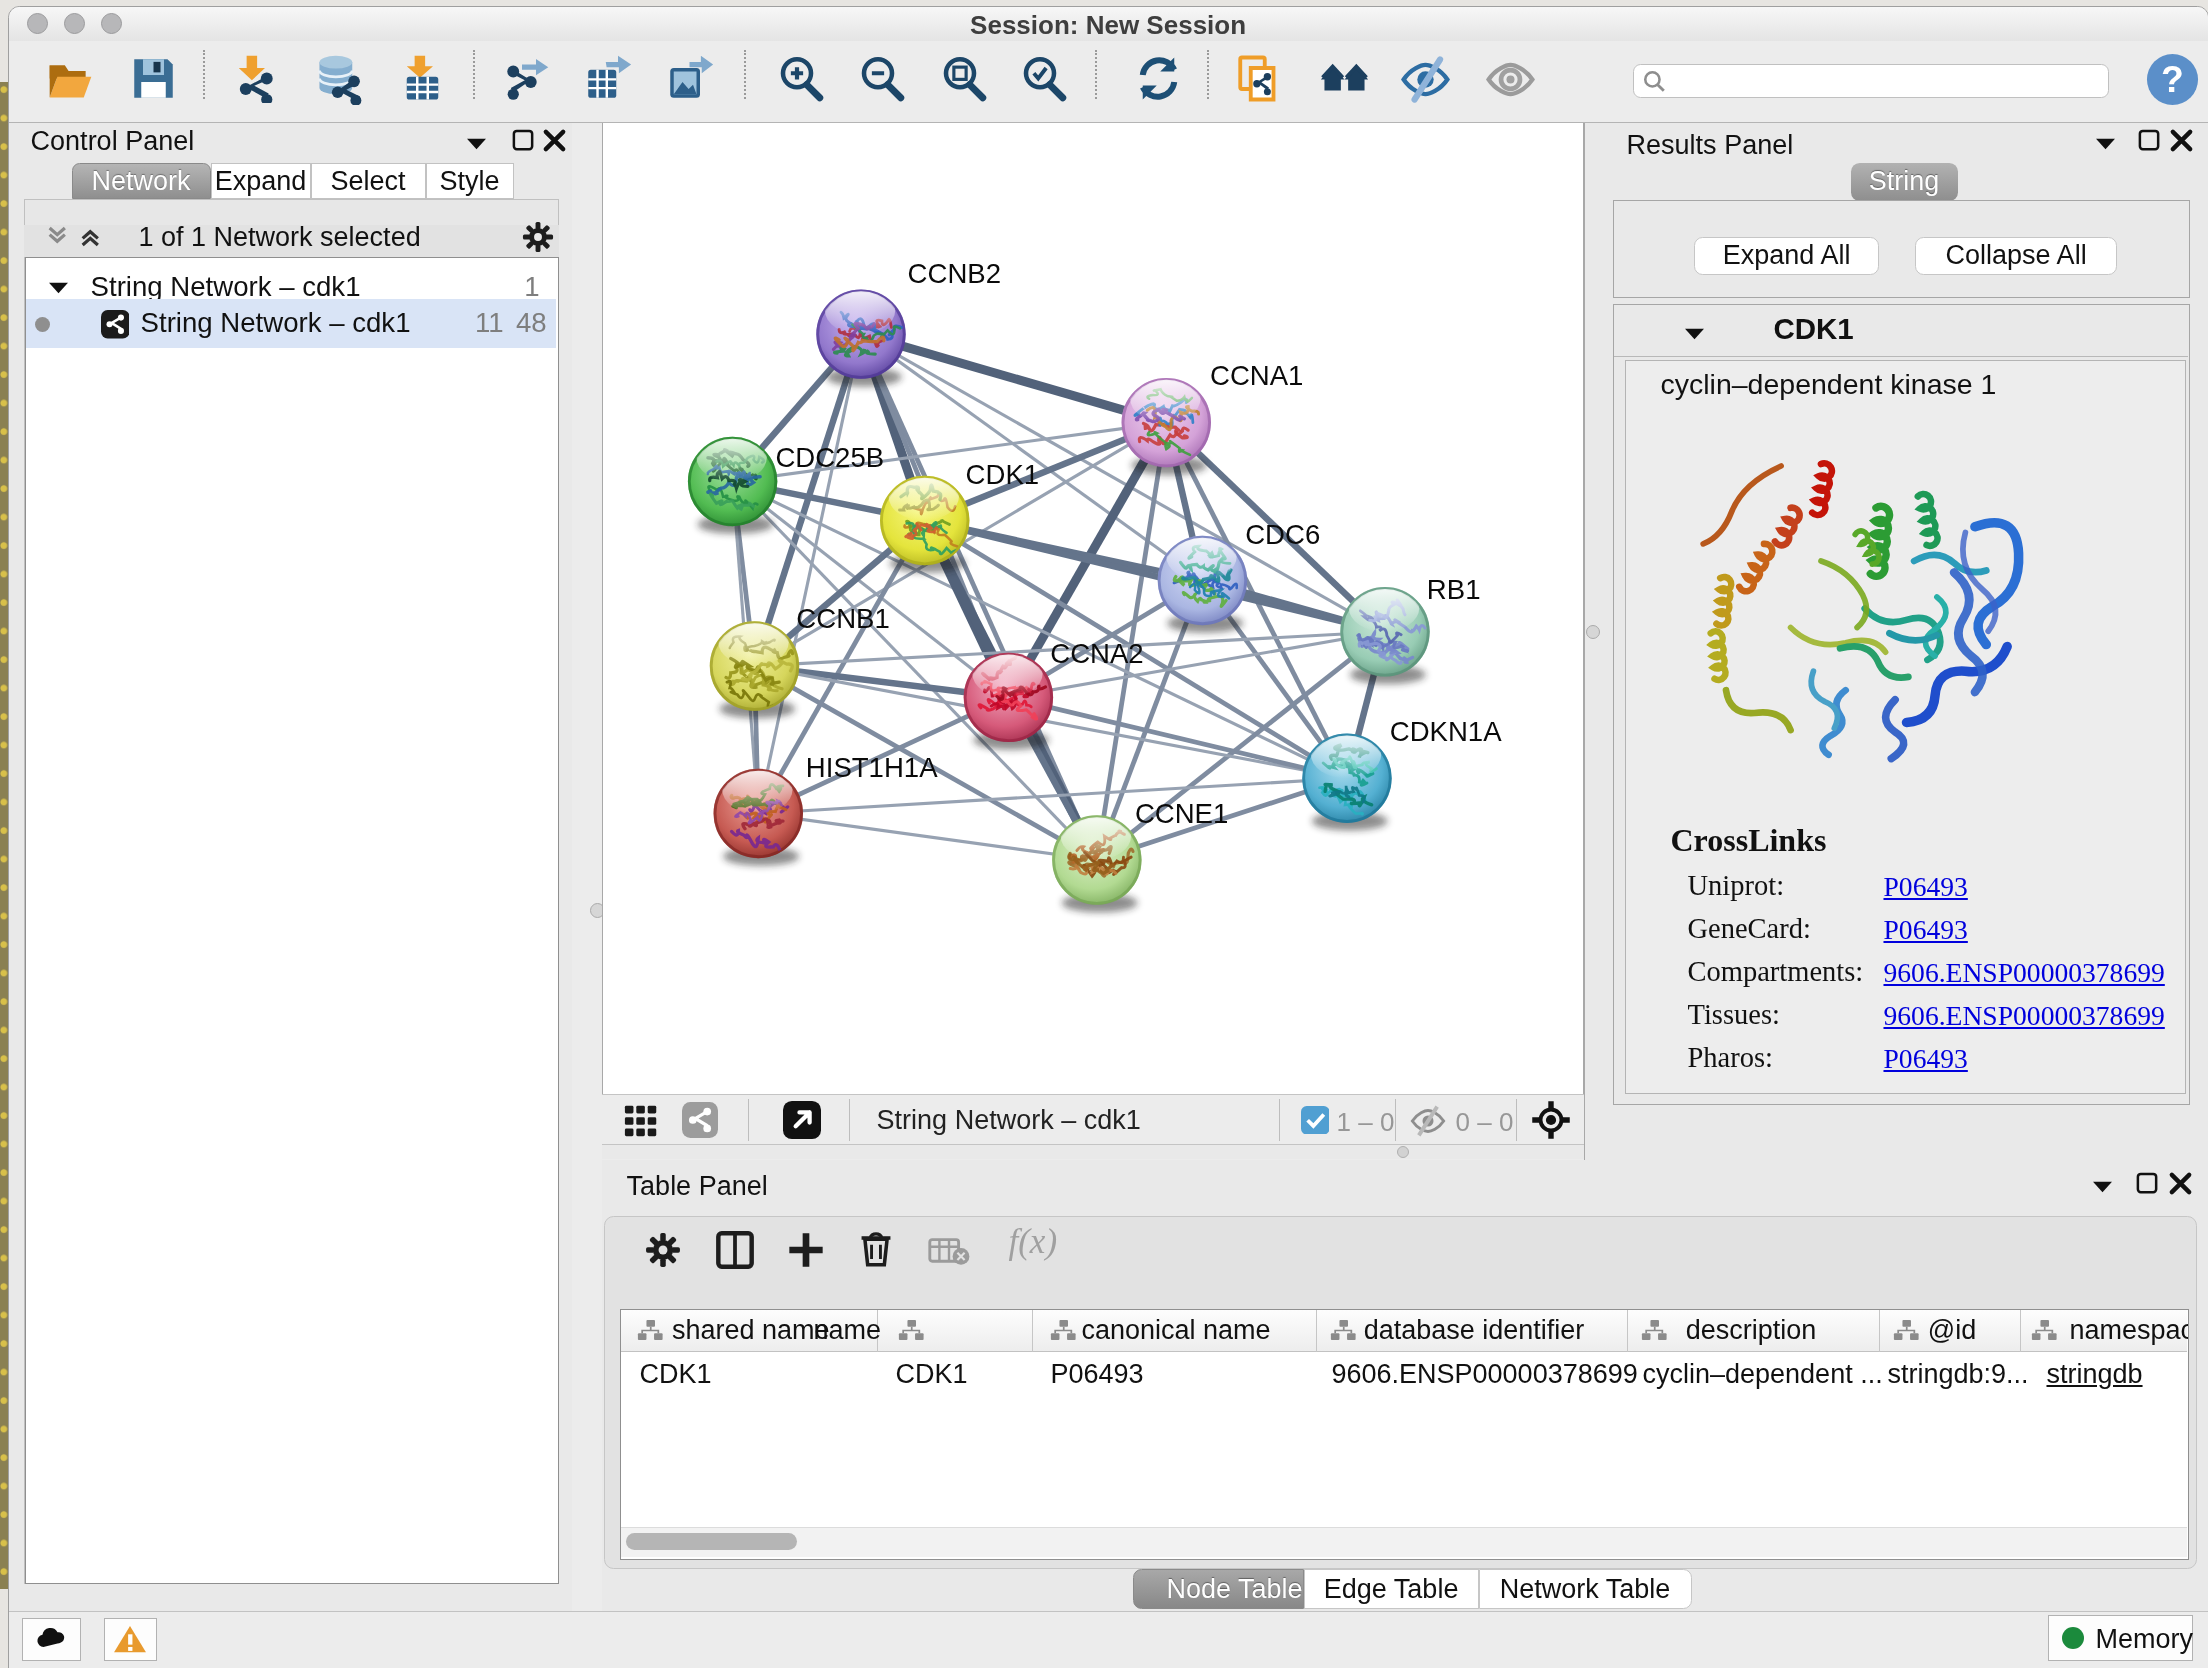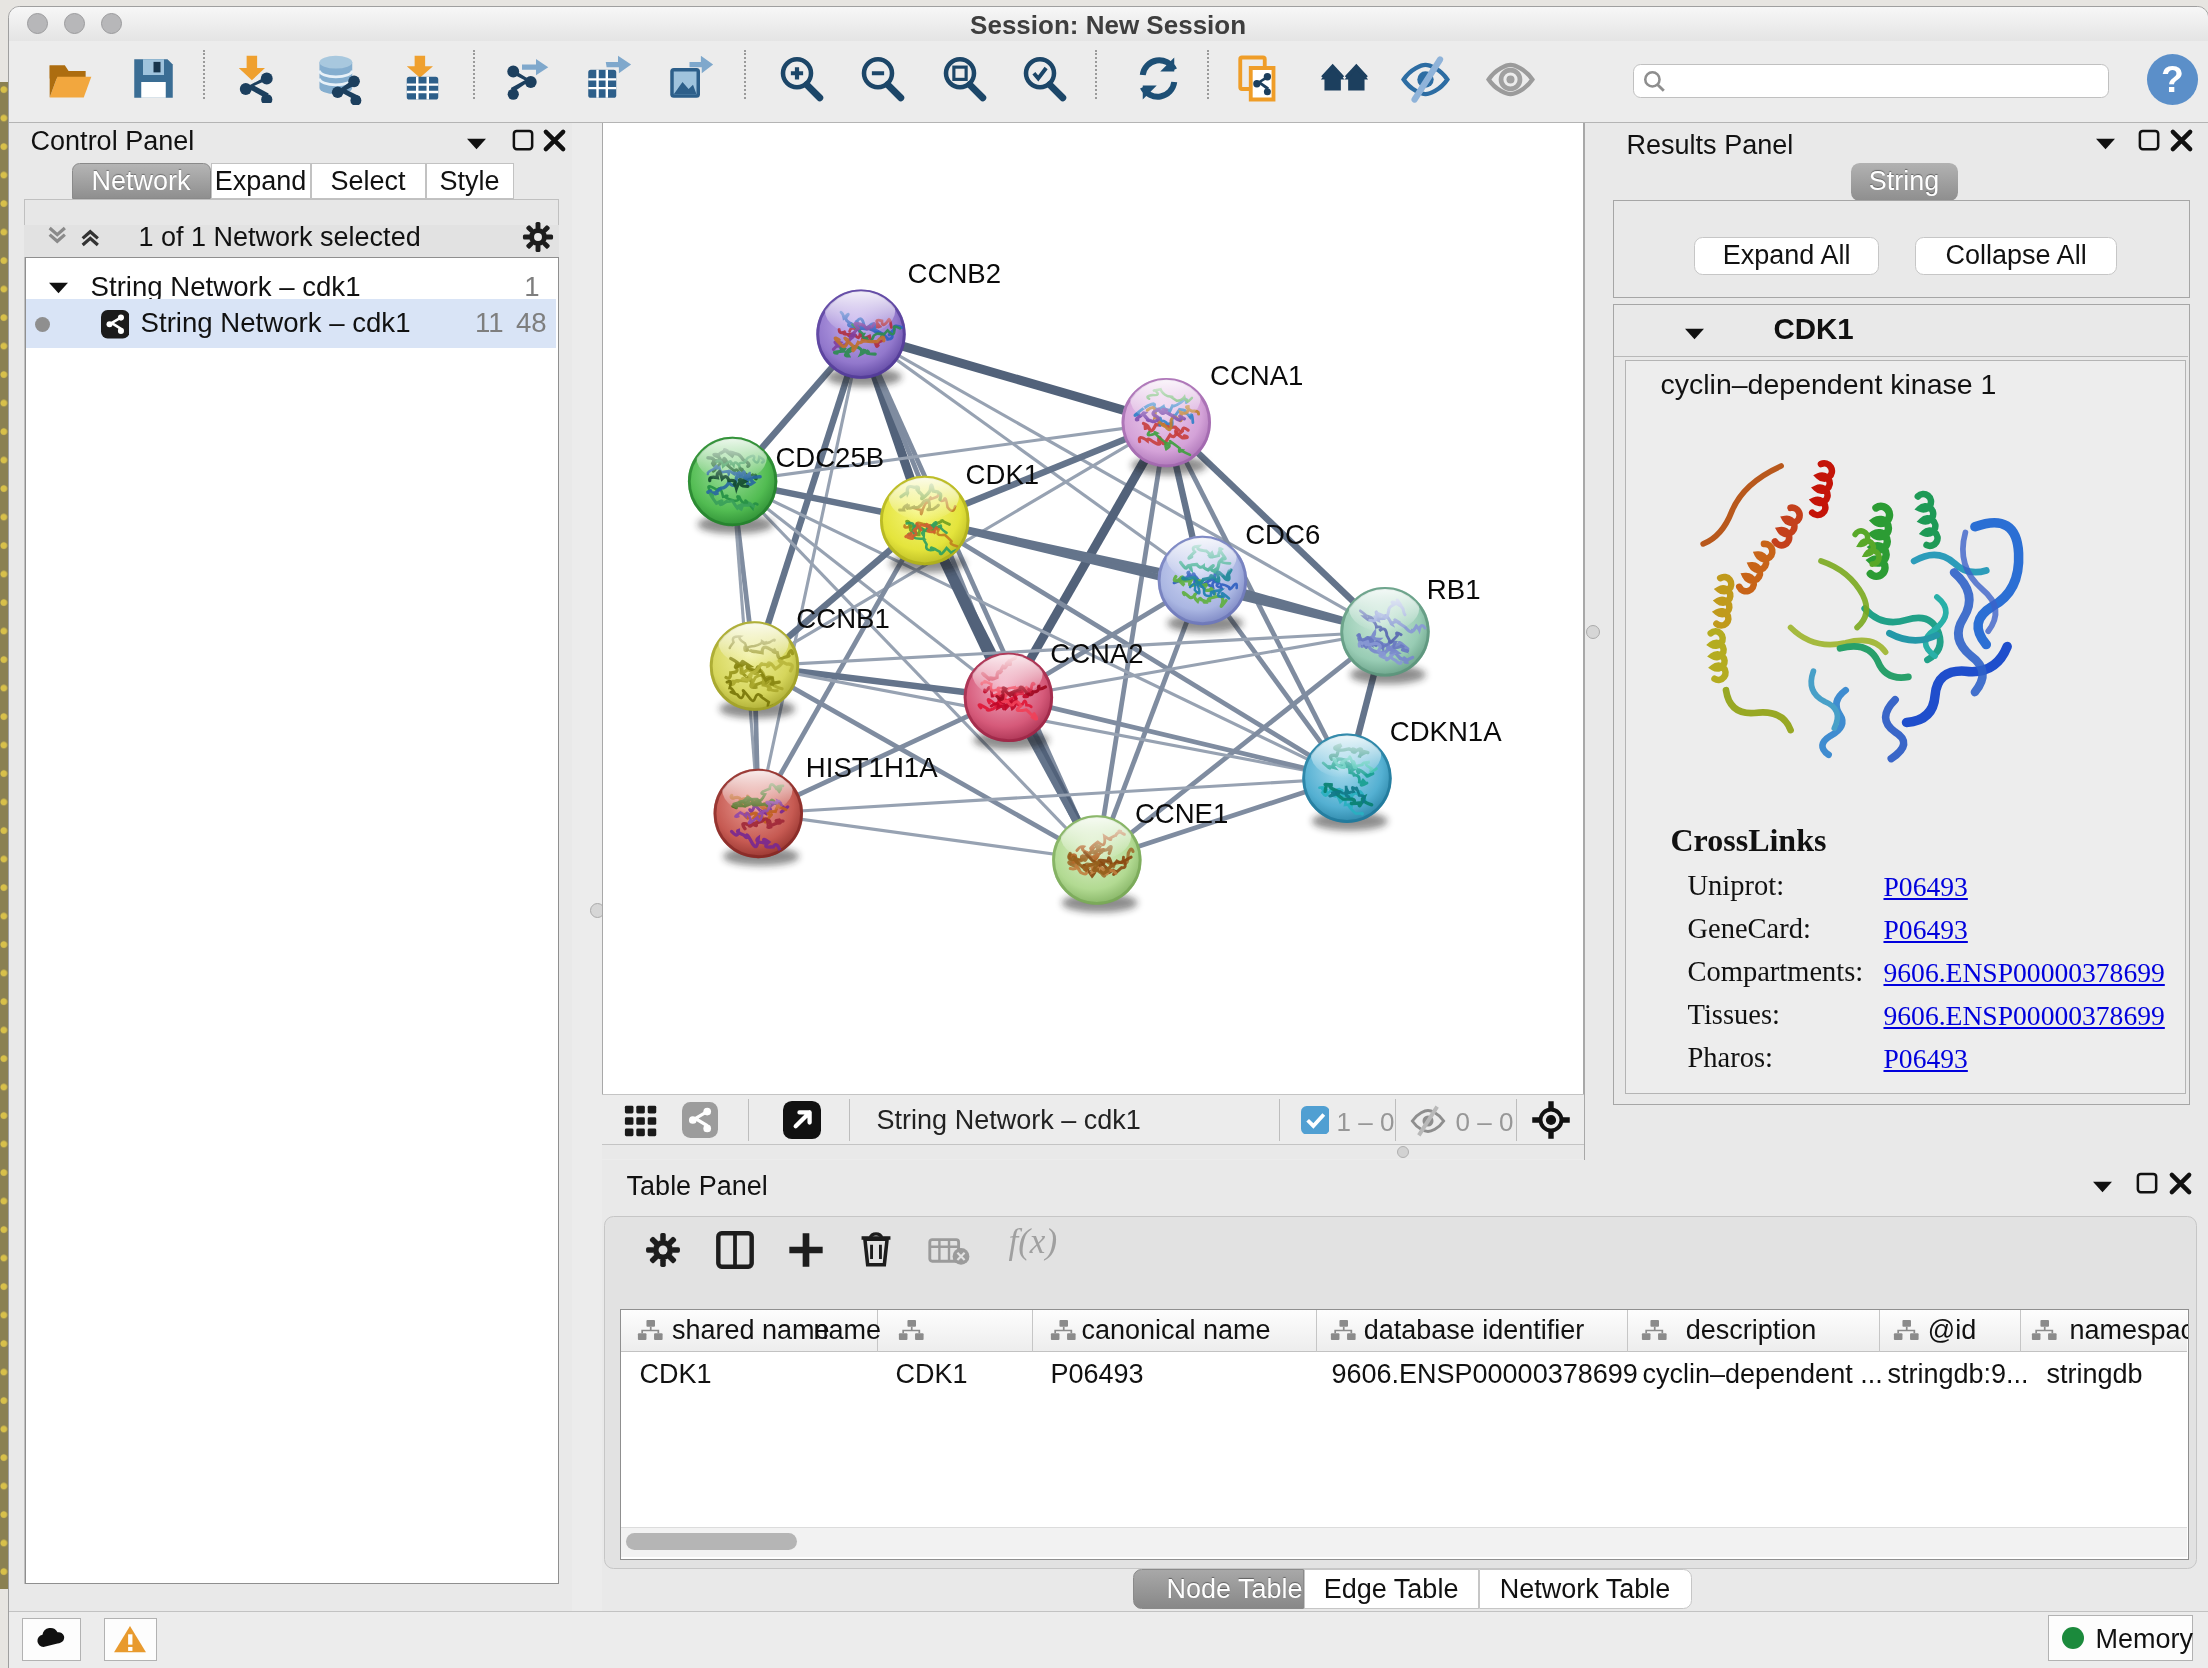--- a/index.html
+++ b/index.html
@@ -802,21 +802,21 @@
             </g>
             <path d="M15.5 9 v4 M6.5 16 v-3 h17 v3" fill="none" stroke="#8b8b8b" stroke-width="1.8"></path>
           </svg>
       <div class="abs" style="left:1448px; top:5.7px; font-size:27px; color:#111;">namespace</div>
       <div class="abs" style="left:18px; top:49px; font-size:27px; color:#111;">CDK1</div>
       <div class="abs" style="left:274px; top:49px; font-size:27px; color:#111;">CDK1</div>
       <div class="abs" style="left:429px; top:49px; font-size:27px; color:#111;">P06493</div>
       <div class="abs" style="left:710px; top:49px; font-size:27px; color:#111;">9606.ENSP00000378699</div>
       <div class="abs" style="left:1021px; top:49px; font-size:27px; color:#111;">cyclin–dependent ...</div>
       <div class="abs" style="left:1266px; top:49px; font-size:27px; color:#111;">stringdb:9...</div>
-      <div class="abs" style="left:1425px; top:49px; font-size:27px; color:#111;">stringdb</div>
+      <div class="abs" style="left:1425px; top:49px; font-size:27px; color:#111;text-decoration:underline;">stringdb</div>
       <div class="abs" style="left:0; top:217px; width:1566px; height:30px; background:#f2f2f2; border-top:1px solid #dcdcdc;"></div>
       <div class="abs" style="left:4.8px; top:223px; width:171px; height:17px; border-radius:8.6px; background:#b5b5b5;"></div>
       </div>
   </div>
   <div class="abs" style="left:531px; top:409px; width:171px; height:40px; background:linear-gradient(#a8a8a8,#888); border:1px solid #8a8a8a; border-radius:8.6px 0 0 8.6px; color:#fff; font-size:27px; text-align:right; line-height:38px; text-shadow:0 -1px 1px rgba(0,0,0,.4);">Node Table</div>
   <div class="abs" style="left:702px; top:409px; width:175px; height:40px; background:#fff; border:1px solid #c6c6c6; color:#111; font-size:27px; text-align:center; line-height:38px;">Edge Table</div>
   <div class="abs" style="left:877px; top:409px; width:213px; height:40px; background:#fff; border:1px solid #c6c6c6; border-radius:0 8.6px 8.6px 0; color:#111; font-size:27px; text-align:center; line-height:38px;">Network Table</div>
 </div>
 
 <div id="statusbar" class="abs" style="left:0; top:1604px; width:2201px; height:59px; background:#ececec; border-top:1px solid #c2c2c2;">

